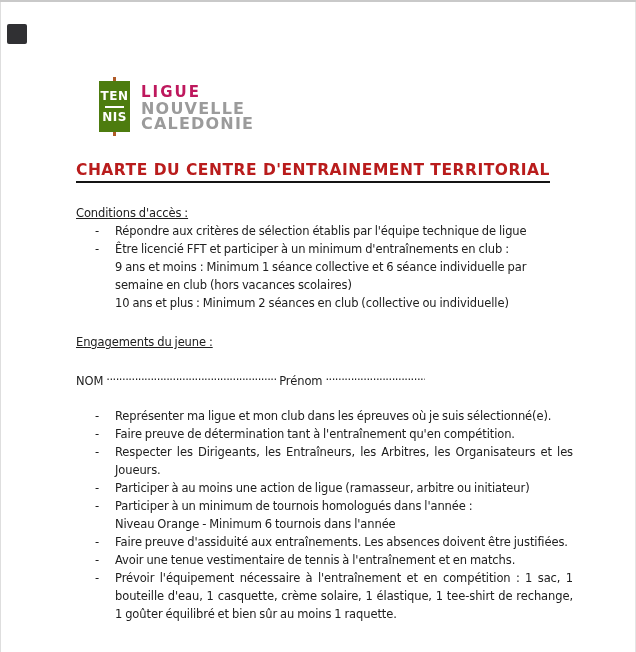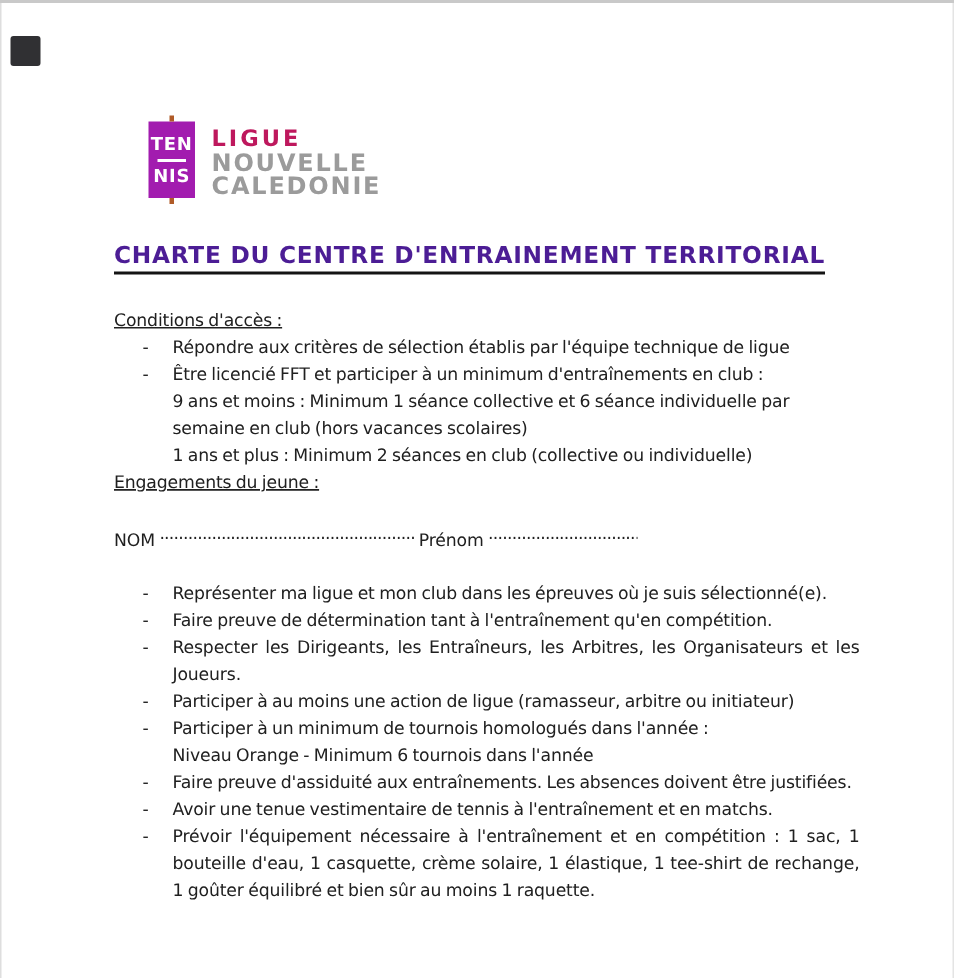--- a/index.html
+++ b/index.html
@@ -7,44 +7,44 @@
     width:636px;height:652px;background:#ffffff;position:relative;overflow:hidden;
     font-family:"DejaVu Sans",sans-serif;color:#1e1e1e;
   }
   .edge-top{position:absolute;left:0;top:0;width:636px;height:2px;background:#c9c9c9;}
   .edge-left{position:absolute;left:0;top:2px;width:1px;height:650px;background:#dedede;}
   .edge-right{position:absolute;right:0;top:2px;width:1px;height:650px;background:#e4e4e4;}
   .cursor-square{position:absolute;left:7px;top:24px;width:20px;height:20px;background:#303033;border-radius:2px;}
 
   
   .logo{position:absolute;left:99px;top:81px;display:flex;align-items:flex-start;}
-  .logo-tile{position:relative;width:31px;height:51px;background:#a21caf;display:flex;flex-direction:column;align-items:center;justify-content:center;}
+  .logo-tile{position:relative;width:31px;height:51px;background:#4d7c0f;display:flex;flex-direction:column;align-items:center;justify-content:center;}
   .logo-tile .tick{position:absolute;left:50%;margin-left:-1.5px;width:3px;height:4px;background:#b05b28;}
   .tick-top{top:-4px;} .tick-bottom{bottom:-4px;}
   .tile-word{color:#ffffff;font-weight:bold;font-size:12px;letter-spacing:0.5px;line-height:13px;}
   .tile-line{width:19px;height:2px;background:#ffffff;margin:3px 0;}
   .wordmark{margin-left:11px;padding-top:3px;}
   .wm-ligue{color:#be185d;font-weight:bold;font-size:15px;letter-spacing:2px;line-height:17px;}
   .wm-sub{color:#9b9b9b;font-weight:bold;font-size:16px;letter-spacing:1.2px;line-height:15px;}
 
   
   .doc-title{position:absolute;left:76px;top:161px;width:492px;white-space:nowrap;
-    font-weight:bold;font-size:15.5px;letter-spacing:0.5px;color:#4c1d95;}
+    font-weight:bold;font-size:15.5px;letter-spacing:0.5px;color:#b91c1c;}
   .doc-title span{border-bottom:2px solid #141414;padding-bottom:2px;}
 
   
   .content{position:absolute;left:76px;top:204px;width:497px;
     font-size:11.5px;line-height:18px;letter-spacing:-0.1px;word-spacing:-0.6px;color:#202020;}
   .hline{text-decoration:underline;}
   .li{display:flex;}
   .li .mk{flex:0 0 39px;padding-left:19px;box-sizing:border-box;}
   .li .tx{flex:1;}
   .sub{padding-left:39px;}
   .just{text-align:justify;}
-  .sec-gap{text-decoration:underline;}
+  .sec-gap{margin-top:21px;}
   .name-row{margin-top:16px;white-space:nowrap;}
   .items-gap{margin-top:17px;}
   .dots{display:inline-block;overflow:hidden;white-space:nowrap;letter-spacing:-0.5px;vertical-align:baseline;}
   .dots-nom{width:170px;}
   .dots-prenom{width:100px;}
 </style>
 </head>
 <body>
 
 <div class="edge-top"></div>
@@ -77,21 +77,21 @@
     <div><span class="hline">Conditions d'accès :</span></div>
     <div class="li">
       <span class="mk">-</span>
       <span class="tx">Répondre aux critères de sélection établis par l'équipe technique de ligue</span>
     </div>
     <div class="li">
       <span class="mk">-</span>
       <span class="tx">Être licencié FFT et participer à un minimum d'entraînements en club :</span>
     </div>
     <div class="sub">9 ans et moins : Minimum 1 séance collective et 6 séance individuelle par semaine en club (hors vacances scolaires)</div>
-    <div class="sub">1 ans et plus : Minimum 2 séances en club (collective ou individuelle)</div>
+    <div class="sub">10 ans et plus : Minimum 2 séances en club (collective ou individuelle)</div>
   </div>
 
   <div class="sec-gap"><span class="hline">Engagements du jeune :</span></div>
 
   <div class="name-row">
     <span>NOM</span>
     <span class="dots dots-nom">............................................................</span>
     <span>Prénom</span>
     <span class="dots dots-prenom">........................................</span>
   </div>

